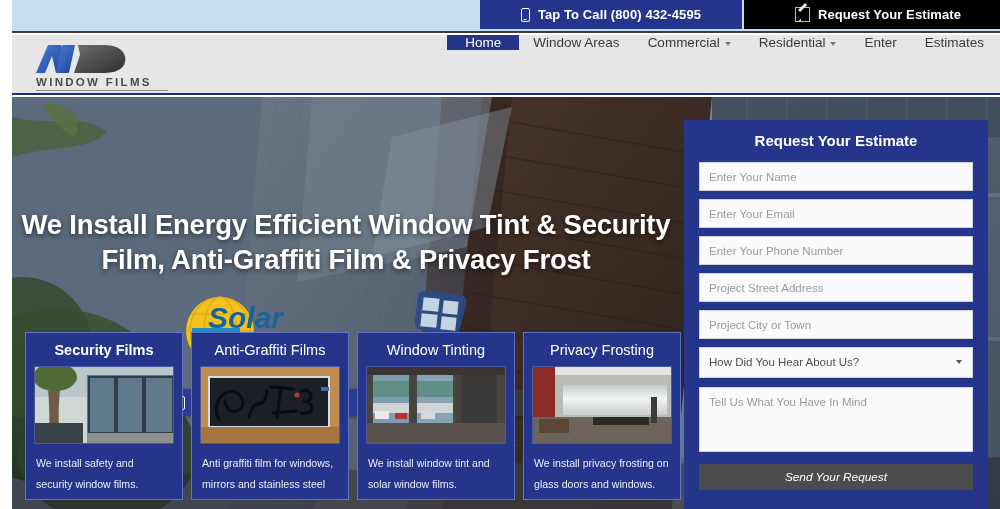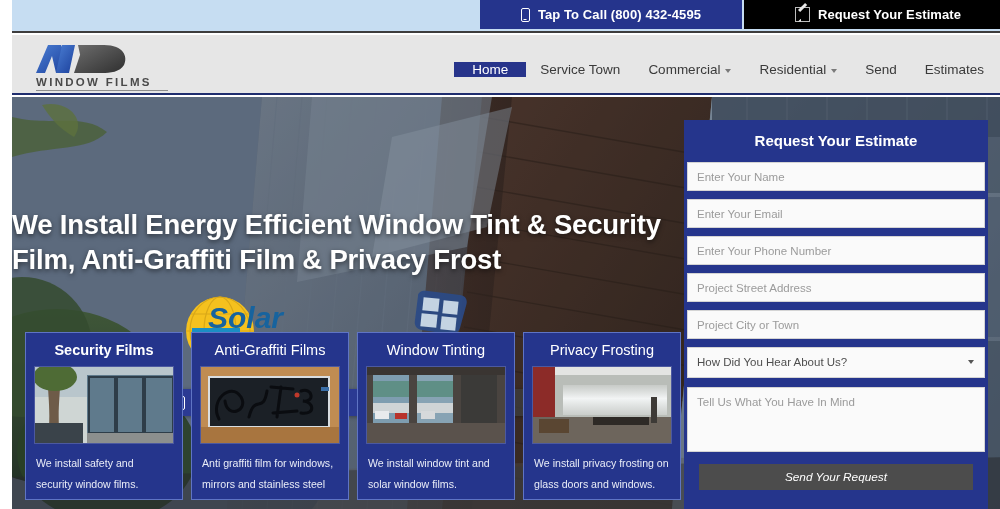--- a/index.html
+++ b/index.html
@@ -55,21 +55,21 @@
   }
   .logo-wrap { position:absolute; left:22px; top:8px; width:200px; }
   .logo-mark { display:block; }
   .logo-sub {
     font-size:11.5px; letter-spacing:2.3px; color:#4a4a4a; font-weight:bold;
     margin-top:1px; padding-left:2px;
   }
   .logo-rule { width:132px; height:1px; background:#8d8d8d; margin-top:2px; margin-left:2px;}
   .nav {
     position:absolute; right:14px; top:0; height:42px;
-    display:flex; align-items:flex-end;
+    display:flex; align-items:flex-start;
   }
   .nav-item {
     display:flex; align-items:center; padding:0 14px; font-size:13.5px;
     color:#3a3a3a; cursor:pointer; white-space:nowrap; gap:5px;
   }
   .nav-item.active { background:#27348b; color:#ffffff; padding:0 18px; }
   .caret {
     width:0; height:0; border-left:3.5px solid transparent;
     border-right:3.5px solid transparent; border-top:4px solid #7a7a7a;
     display:inline-block; margin-top:2px;
@@ -77,21 +77,21 @@
 
   
   .hero {
     position:absolute; left:0; top:97px; width:1000px; height:412px;
     overflow:hidden; background:#4e5a63;
   }
   .hero-bg { position:absolute; inset:0; }
   .hero-overlay { position:absolute; inset:0; background:rgba(30,40,60,.30); }
 
   .hero-title {
-    position:absolute; left:0; top:110px; width:668px; text-align:left;
+    position:absolute; left:0; top:110px; width:668px; text-align:center;
     color:#ffffff; font-size:27.5px; font-weight:bold; line-height:1.28;
     text-shadow:0 2px 5px rgba(0,0,0,.55); letter-spacing:-.2px;
   }
   .brands {
     position:absolute; left:0; top:195px; width:668px;
     display:flex; justify-content:center; gap:52px;
   }
   .sg-logo { position:relative; width:135px; height:78px; }
   .pn-logo { position:relative; width:150px; height:78px; opacity:.92;}
   .pn-word {
@@ -150,21 +150,21 @@
   
   .formpanel {
     position:absolute; left:672px; top:23px; width:304px; height:389px;
     background:#25358c;
   }
   .form-head {
     color:#ffffff; font-size:15px; font-weight:bold; text-align:center;
     padding:12px 0 13px;
   }
   .fld {
-    display:block; width:298px; margin:0 auto 8px; height:29px;
+    display:block; width:274px; margin:0 auto 8px; height:29px;
     background:#fafafa; border:1px solid #d4d4d4; color:#9b9b9b;
     font-size:11.5px; font-family:"Liberation Sans", sans-serif;
     padding:0 9px; line-height:27px; outline:none;
   }
   .fld::placeholder { color:#9b9b9b; }
   .fld.sel {
     position:relative; color:#4e4e4e; display:flex; align-items:center;
     height:31px; line-height:29px; margin-bottom:9px;
   }
   .fld.sel .sel-caret {
@@ -217,32 +217,32 @@
       </svg>
       <div class="logo-sub">WINDOW FILMS</div>
       <div class="logo-rule"></div>
     </div>
 
     <div class="nav">
       <div class="nav-item active">
         <span>Home</span>
       </div>
       <div class="nav-item">
-        <span>Service Town</span>
+        <span>Window Areas</span>
       </div>
       <div class="nav-item">
         <span>Commercial</span>
         <span class="caret"></span>
       </div>
       <div class="nav-item">
         <span>Residential</span>
         <span class="caret"></span>
       </div>
       <div class="nav-item">
-        <span>Send</span>
+        <span>Enter</span>
       </div>
       <div class="nav-item">
         <span>Estimates</span>
       </div>
     </div>
   </div>
 
   <div class="hero">
 
     <svg class="hero-bg" width="1000" height="412" viewBox="0 0 1000 412" preserveAspectRatio="none">

